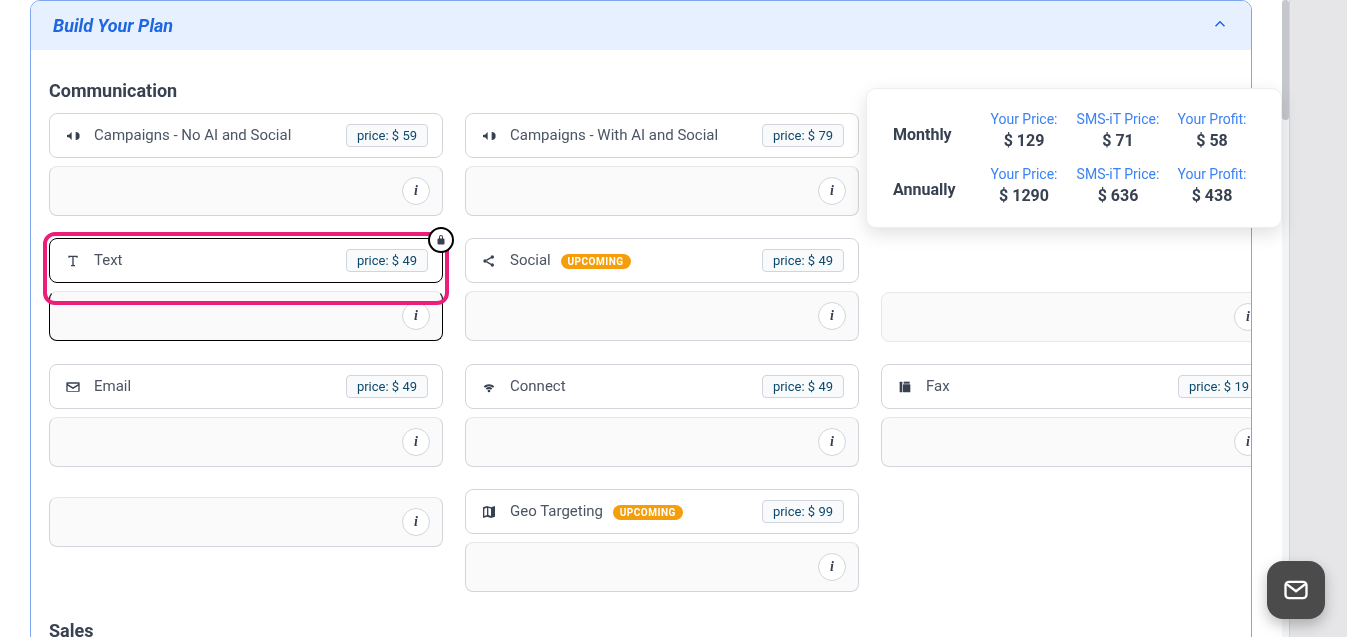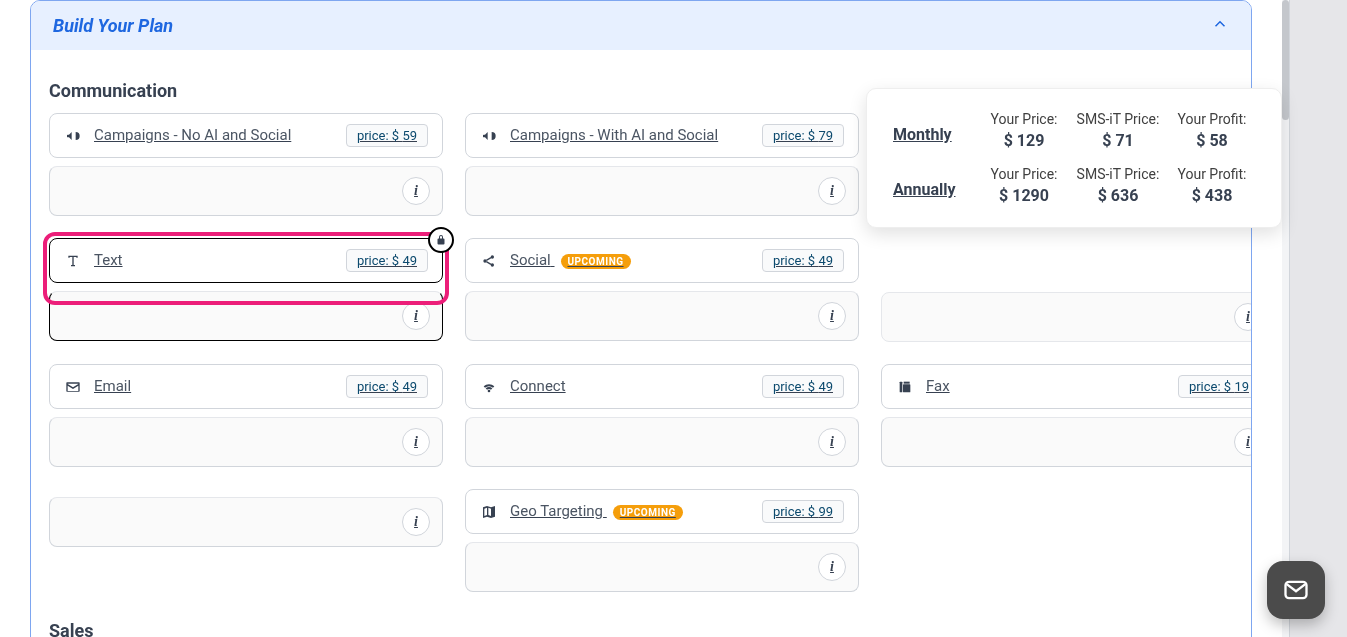--- a/index.html
+++ b/index.html
@@ -67,21 +67,21 @@
     font-size: 18px;
     font-weight: 700;
     margin: 6px 0 12px 0;
   }
   .grid {
     display: grid;
     grid-template-columns: repeat(3, 394px);
     gap: 22px 22px;
     align-items: start;
   }
-  .card-wrap { position: relative; text-decoration: underline; }
+  .card-wrap { position: relative; }
   .card {
     border: 1px solid var(--card-border);
     border-radius: 8px;
     background: #fff;
   }
   .card-top {
     display: flex;
     align-items: center;
     justify-content: space-between;
     padding: 10px 14px;
@@ -177,22 +177,22 @@
     z-index: 10;
   }
   .summary-row {
     display: grid;
     grid-template-columns: 80px 1fr 1fr 1fr;
     gap: 8px;
     margin-bottom: 16px;
     text-align: center;
   }
   .summary-row:last-child { margin-bottom: 0; }
-  .summary .label { font-weight: 700; text-align: left; padding-top: 14px; text-decoration: underline;}
-  .summary .col .top { font-size: 14px; color: #404040; }
+  .summary .label { font-weight: 700; text-align: left; padding-top: 14px;}
+  .summary .col .top { font-size: 14px; color: #3b82f6; }
   .summary .col .bottom { font-size: 16px; font-weight: 700; margin-top: 4px;}
 
   
   .float-mail {
     position: fixed;
     right: 22px;
     bottom: 18px;
     width: 58px;
     height: 58px;
     border-radius: 16px;

